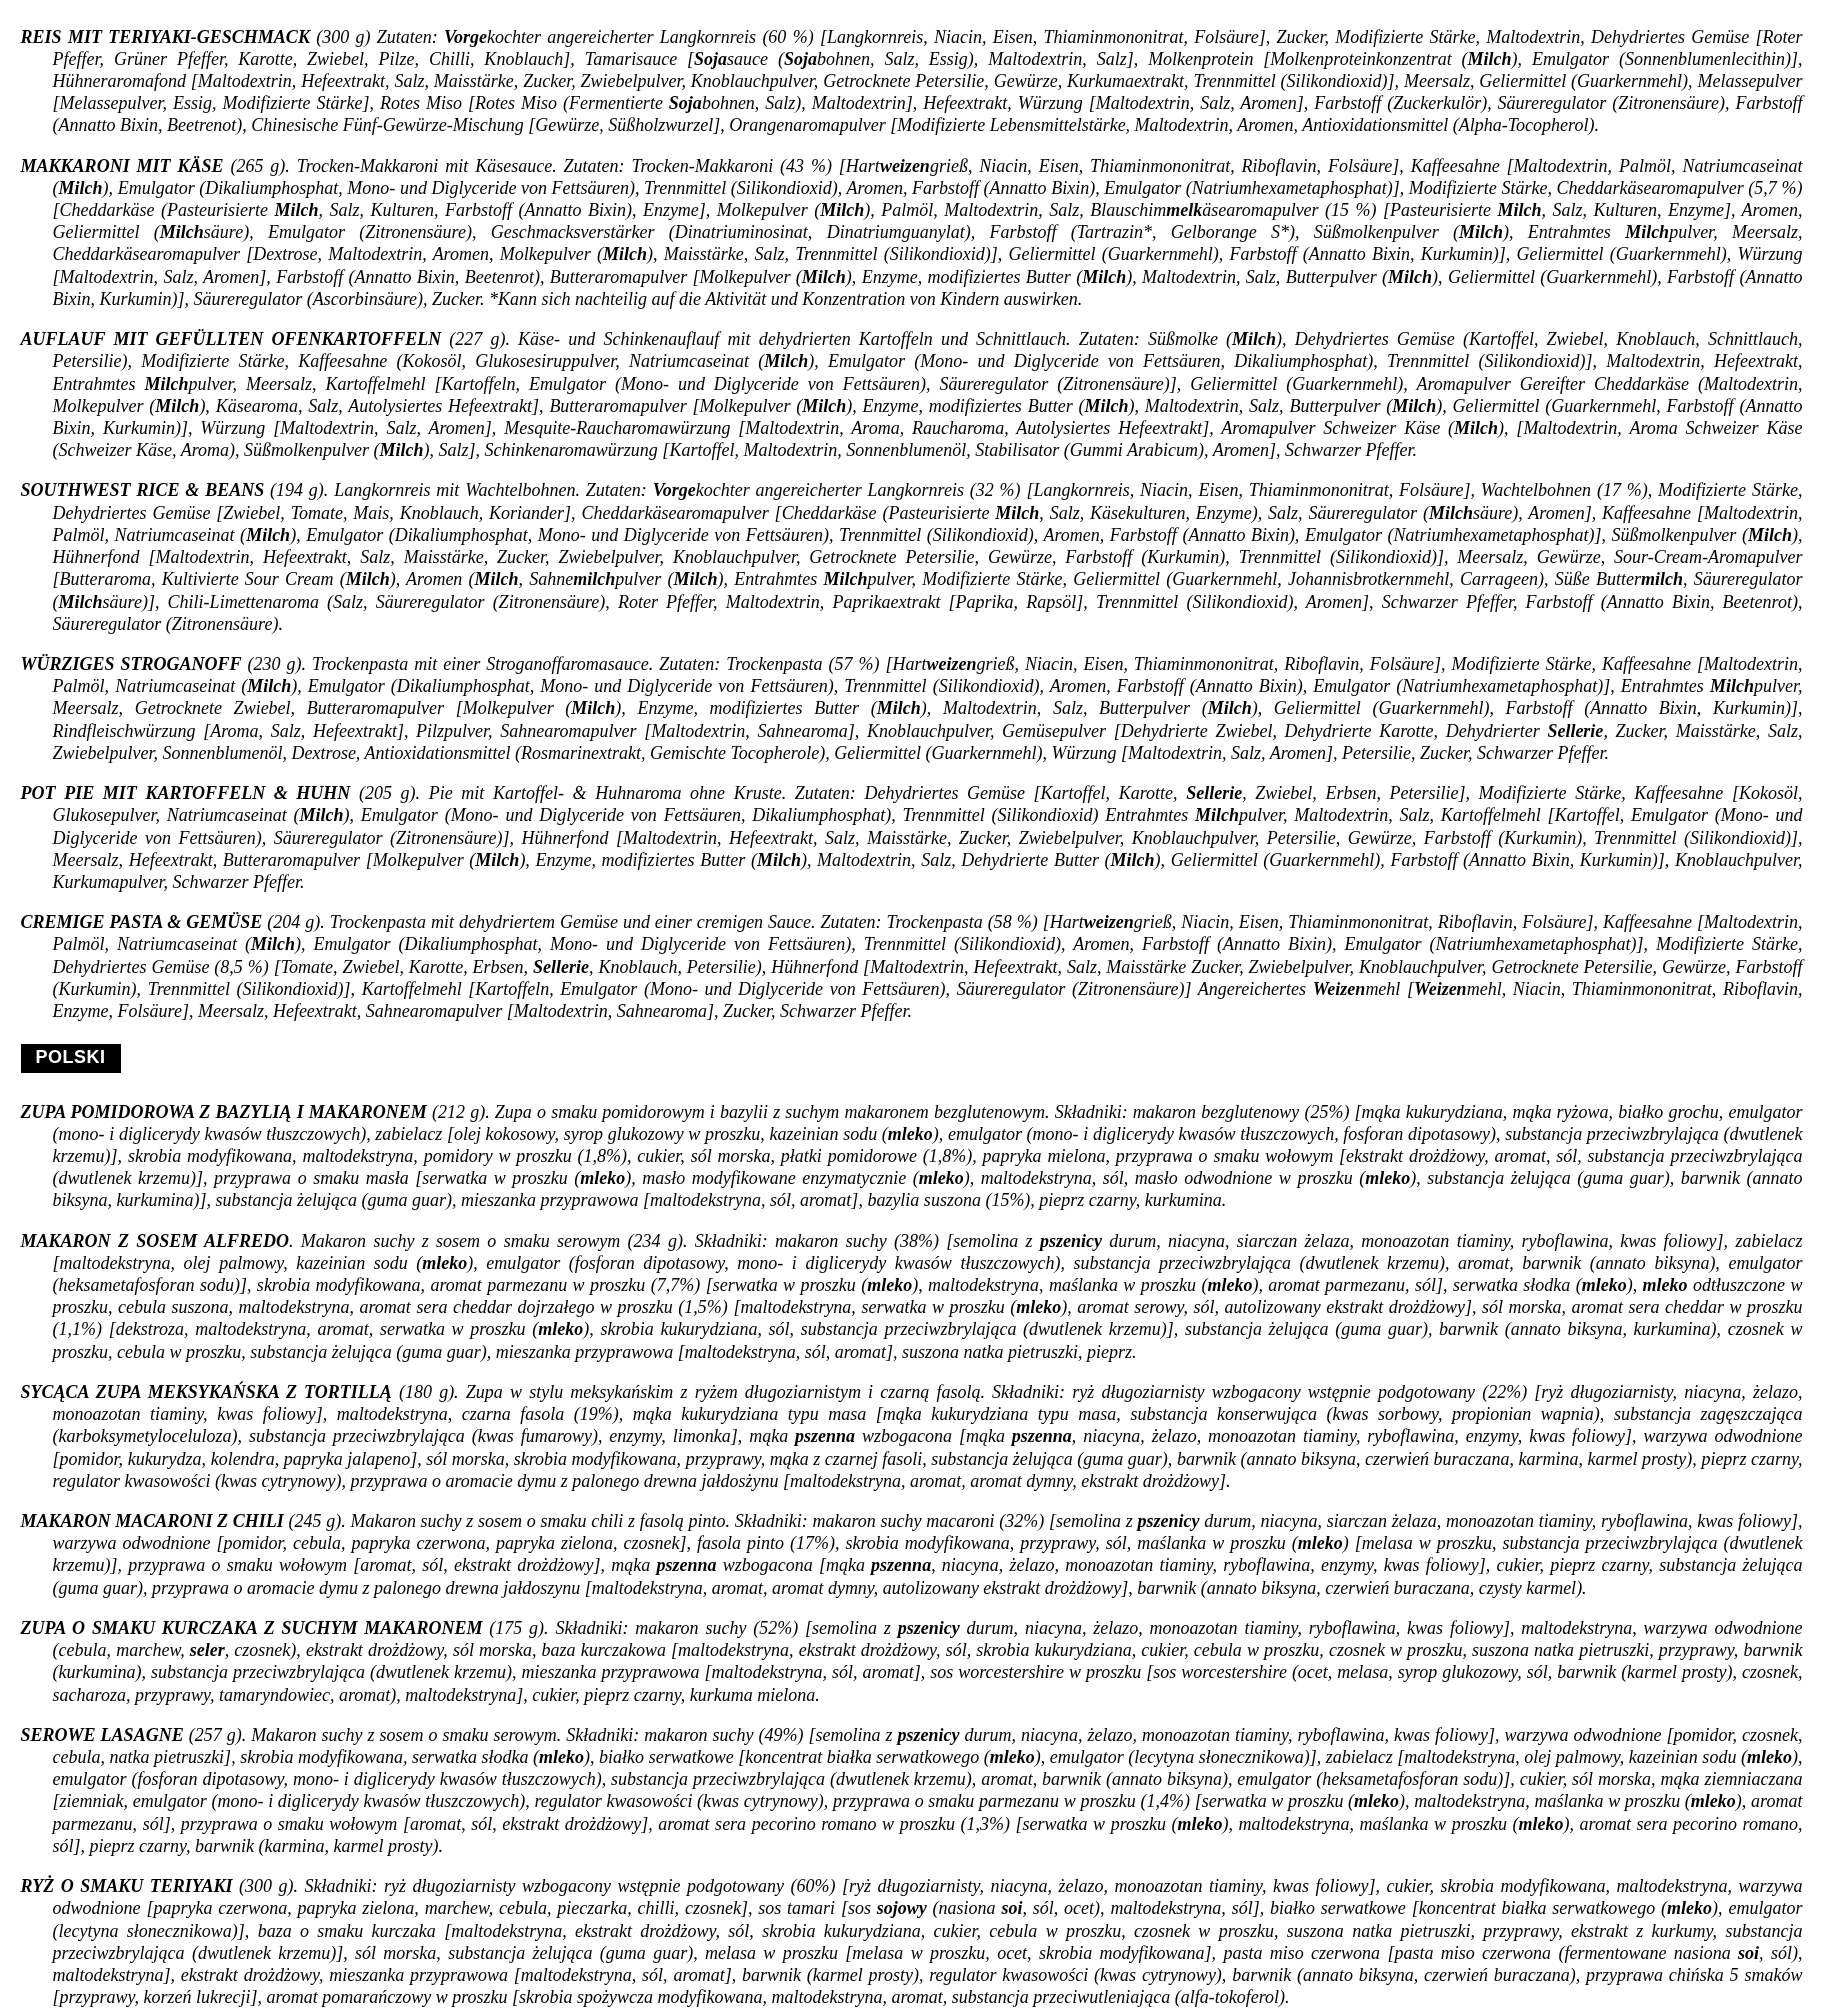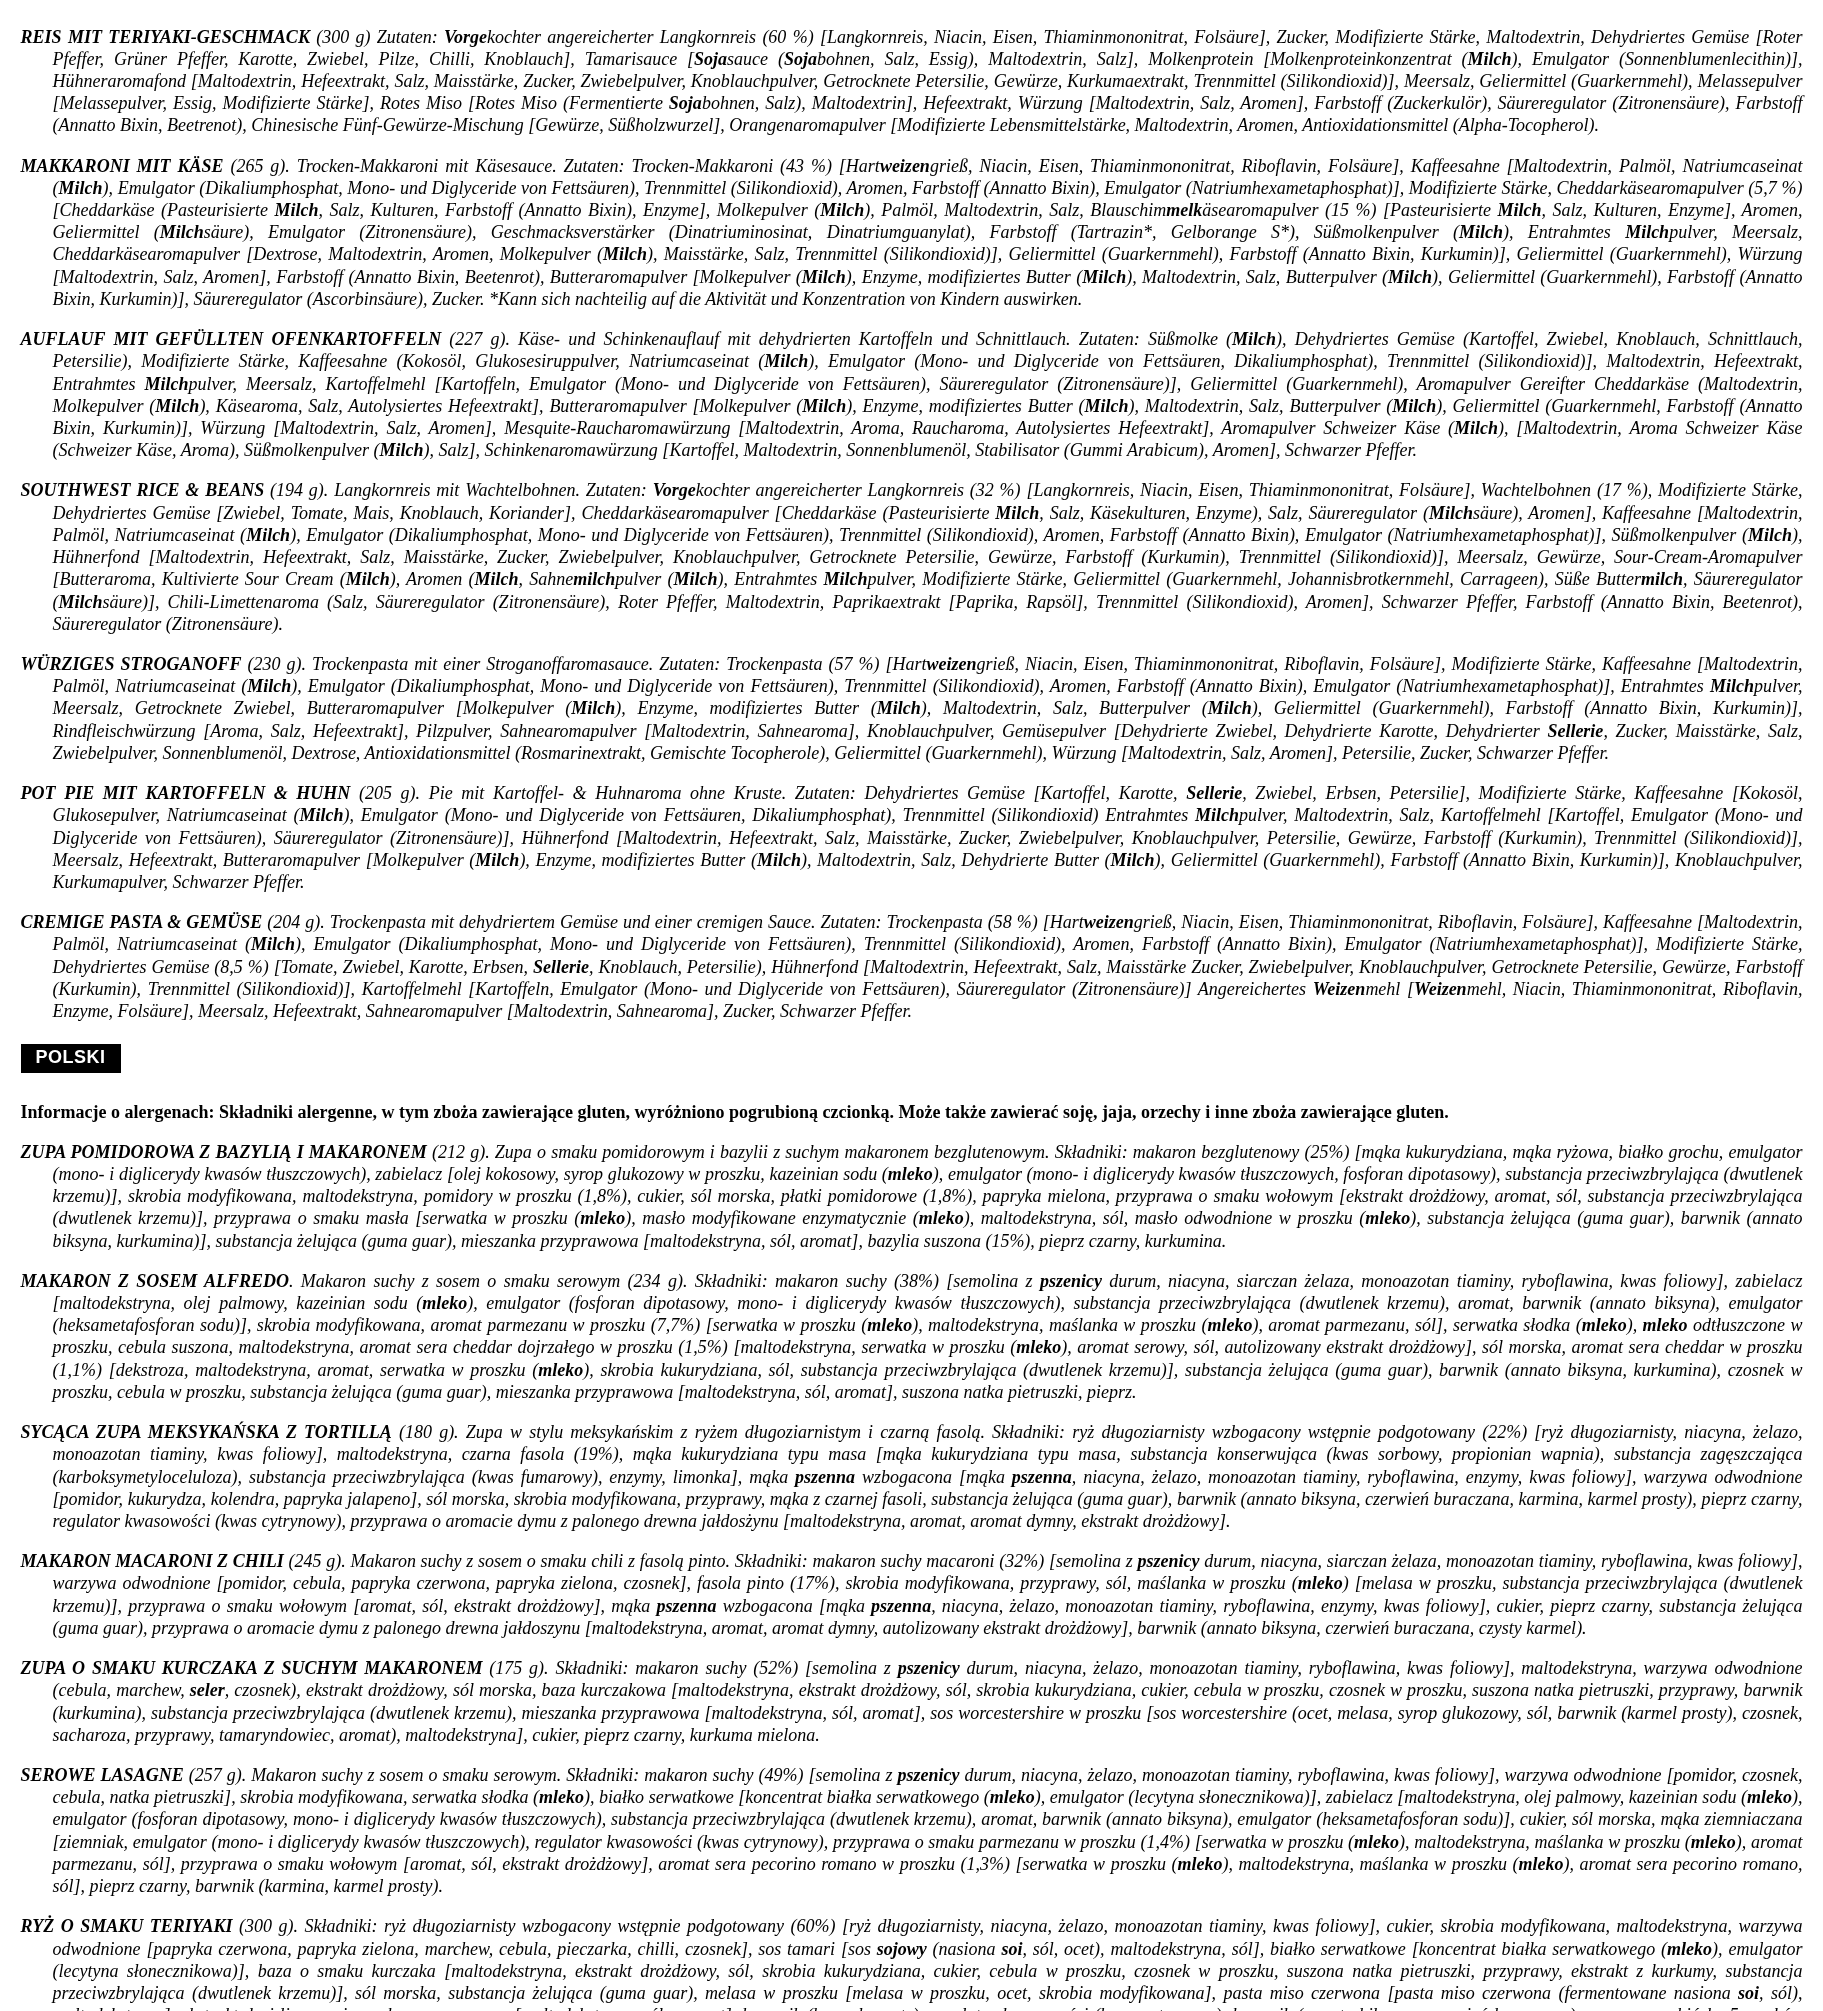--- a/index.html
+++ b/index.html
@@ -59,21 +59,20 @@
     <p class="entry"><span class="name">MAKKARONI MIT KÄSE</span><span> (265 g). Trocken-Makkaroni mit Käsesauce. Zutaten: Trocken-Makkaroni (43 %) [Hart<b>weizen</b>grieß, Niacin, Eisen, Thiaminmononitrat, Riboflavin, Folsäure], Kaffeesahne [Maltodextrin, Palmöl, Natriumcaseinat (<b>Milch</b>), Emulgator (Dikaliumphosphat, Mono- und Diglyceride von Fettsäuren), Trennmittel (Silikondioxid), Aromen, Farbstoff (Annatto Bixin), Emulgator (Natriumhexametaphosphat)], Modifizierte Stärke, Cheddarkäsearomapulver (5,7 %) [Cheddarkäse (Pasteurisierte <b>Milch</b>, Salz, Kulturen, Farbstoff (Annatto Bixin), Enzyme], Molkepulver (<b>Milch</b>), Palmöl, Maltodextrin, Salz, Blauschim<b>melk</b>äsearomapulver (15 %) [Pasteurisierte <b>Milch</b>, Salz, Kulturen, Enzyme], Aromen, Geliermittel (<b>Milch</b>säure), Emulgator (Zitronensäure), Geschmacksverstärker (Dinatriuminosinat, Dinatriumguanylat), Farbstoff (Tartrazin*, Gelborange S*), Süßmolkenpulver (<b>Milch</b>), Entrahmtes <b>Milch</b>pulver, Meersalz, Cheddarkäsearomapulver [Dextrose, Maltodextrin, Aromen, Molkepulver (<b>Milch</b>), Maisstärke, Salz, Trennmittel (Silikondioxid)], Geliermittel (Guarkernmehl), Farbstoff (Annatto Bixin, Kurkumin)], Geliermittel (Guarkernmehl), Würzung [Maltodextrin, Salz, Aromen], Farbstoff (Annatto Bixin, Beetenrot), Butteraromapulver [Molkepulver (<b>Milch</b>), Enzyme, modifiziertes Butter (<b>Milch</b>), Maltodextrin, Salz, Butterpulver (<b>Milch</b>), Geliermittel (Guarkernmehl), Farbstoff (Annatto Bixin, Kurkumin)], Säureregulator (Ascorbinsäure), Zucker. *Kann sich nachteilig auf die Aktivität und Konzentration von Kindern auswirken.</span></p>
     <p class="entry"><span class="name">AUFLAUF MIT GEFÜLLTEN OFENKARTOFFELN</span><span> (227 g). Käse- und Schinkenauflauf mit dehydrierten Kartoffeln und Schnittlauch. Zutaten: Süßmolke (<b>Milch</b>), Dehydriertes Gemüse (Kartoffel, Zwiebel, Knoblauch, Schnittlauch, Petersilie), Modifizierte Stärke, Kaffeesahne (Kokosöl, Glukosesiruppulver, Natriumcaseinat (<b>Milch</b>), Emulgator (Mono- und Diglyceride von Fettsäuren, Dikaliumphosphat), Trennmittel (Silikondioxid)], Maltodextrin, Hefeextrakt, Entrahmtes <b>Milch</b>pulver, Meersalz, Kartoffelmehl [Kartoffeln, Emulgator (Mono- und Diglyceride von Fettsäuren), Säureregulator (Zitronensäure)], Geliermittel (Guarkernmehl), Aromapulver Gereifter Cheddarkäse (Maltodextrin, Molkepulver (<b>Milch</b>), Käsearoma, Salz, Autolysiertes Hefeextrakt], Butteraromapulver [Molkepulver (<b>Milch</b>), Enzyme, modifiziertes Butter (<b>Milch</b>), Maltodextrin, Salz, Butterpulver (<b>Milch</b>), Geliermittel (Guarkernmehl, Farbstoff (Annatto Bixin, Kurkumin)], Würzung [Maltodextrin, Salz, Aromen], Mesquite-Raucharomawürzung [Maltodextrin, Aroma, Raucharoma, Autolysiertes Hefeextrakt], Aromapulver Schweizer Käse (<b>Milch</b>), [Maltodextrin, Aroma Schweizer Käse (Schweizer Käse, Aroma), Süßmolkenpulver (<b>Milch</b>), Salz], Schinkenaromawürzung [Kartoffel, Maltodextrin, Sonnenblumenöl, Stabilisator (Gummi Arabicum), Aromen], Schwarzer Pfeffer.</span></p>
     <p class="entry"><span class="name">SOUTHWEST RICE &amp; BEANS</span><span> (194 g). Langkornreis mit Wachtelbohnen. Zutaten: <b>Vorge</b>kochter angereicherter Langkornreis (32 %) [Langkornreis, Niacin, Eisen, Thiaminmononitrat, Folsäure], Wachtelbohnen (17 %), Modifizierte Stärke, Dehydriertes Gemüse [Zwiebel, Tomate, Mais, Knoblauch, Koriander], Cheddarkäsearomapulver [Cheddarkäse (Pasteurisierte <b>Milch</b>, Salz, Käsekulturen, Enzyme), Salz, Säureregulator (<b>Milch</b>säure), Aromen], Kaffeesahne [Maltodextrin, Palmöl, Natriumcaseinat (<b>Milch</b>), Emulgator (Dikaliumphosphat, Mono- und Diglyceride von Fettsäuren), Trennmittel (Silikondioxid), Aromen, Farbstoff (Annatto Bixin), Emulgator (Natriumhexametaphosphat)], Süßmolkenpulver (<b>Milch</b>), Hühnerfond [Maltodextrin, Hefeextrakt, Salz, Maisstärke, Zucker, Zwiebelpulver, Knoblauchpulver, Getrocknete Petersilie, Gewürze, Farbstoff (Kurkumin), Trennmittel (Silikondioxid)], Meersalz, Gewürze, Sour-Cream-Aromapulver [Butteraroma, Kultivierte Sour Cream (<b>Milch</b>), Aromen (<b>Milch</b>, Sahne<b>milch</b>pulver (<b>Milch</b>), Entrahmtes <b>Milch</b>pulver, Modifizierte Stärke, Geliermittel (Guarkernmehl, Johannisbrotkernmehl, Carrageen), Süße Butter<b>milch</b>, Säureregulator (<b>Milch</b>säure)], Chili-Limettenaroma (Salz, Säureregulator (Zitronensäure), Roter Pfeffer, Maltodextrin, Paprikaextrakt [Paprika, Rapsöl], Trennmittel (Silikondioxid), Aromen], Schwarzer Pfeffer, Farbstoff (Annatto Bixin, Beetenrot), Säureregulator (Zitronensäure).</span></p>
     <p class="entry"><span class="name">WÜRZIGES STROGANOFF</span><span> (230 g). Trockenpasta mit einer Stroganoffaromasauce. Zutaten: Trockenpasta (57 %) [Hart<b>weizen</b>grieß, Niacin, Eisen, Thiaminmononitrat, Riboflavin, Folsäure], Modifizierte Stärke, Kaffeesahne [Maltodextrin, Palmöl, Natriumcaseinat (<b>Milch</b>), Emulgator (Dikaliumphosphat, Mono- und Diglyceride von Fettsäuren), Trennmittel (Silikondioxid), Aromen, Farbstoff (Annatto Bixin), Emulgator (Natriumhexametaphosphat)], Entrahmtes <b>Milch</b>pulver, Meersalz, Getrocknete Zwiebel, Butteraromapulver [Molkepulver (<b>Milch</b>), Enzyme, modifiziertes Butter (<b>Milch</b>), Maltodextrin, Salz, Butterpulver (<b>Milch</b>), Geliermittel (Guarkernmehl), Farbstoff (Annatto Bixin, Kurkumin)], Rindfleischwürzung [Aroma, Salz, Hefeextrakt], Pilzpulver, Sahnearomapulver [Maltodextrin, Sahnearoma], Knoblauchpulver, Gemüsepulver [Dehydrierte Zwiebel, Dehydrierte Karotte, Dehydrierter <b>Sellerie</b>, Zucker, Maisstärke, Salz, Zwiebelpulver, Sonnenblumenöl, Dextrose, Antioxidationsmittel (Rosmarinextrakt, Gemischte Tocopherole), Geliermittel (Guarkernmehl), Würzung [Maltodextrin, Salz, Aromen], Petersilie, Zucker, Schwarzer Pfeffer.</span></p>
     <p class="entry"><span class="name">POT PIE MIT KARTOFFELN &amp; HUHN</span><span> (205 g). Pie mit Kartoffel- &amp; Huhnaroma ohne Kruste. Zutaten: Dehydriertes Gemüse [Kartoffel, Karotte, <b>Sellerie</b>, Zwiebel, Erbsen, Petersilie], Modifizierte Stärke, Kaffeesahne [Kokosöl, Glukosepulver, Natriumcaseinat (<b>Milch</b>), Emulgator (Mono- und Diglyceride von Fettsäuren, Dikaliumphosphat), Trennmittel (Silikondioxid) Entrahmtes <b>Milch</b>pulver, Maltodextrin, Salz, Kartoffelmehl [Kartoffel, Emulgator (Mono- und Diglyceride von Fettsäuren), Säureregulator (Zitronensäure)], Hühnerfond [Maltodextrin, Hefeextrakt, Salz, Maisstärke, Zucker, Zwiebelpulver, Knoblauchpulver, Petersilie, Gewürze, Farbstoff (Kurkumin), Trennmittel (Silikondioxid)], Meersalz, Hefeextrakt, Butteraromapulver [Molkepulver (<b>Milch</b>), Enzyme, modifiziertes Butter (<b>Milch</b>), Maltodextrin, Salz, Dehydrierte Butter (<b>Milch</b>), Geliermittel (Guarkernmehl), Farbstoff (Annatto Bixin, Kurkumin)], Knoblauchpulver, Kurkumapulver, Schwarzer Pfeffer.</span></p>
     <p class="entry"><span class="name">CREMIGE PASTA &amp; GEMÜSE</span><span> (204 g). Trockenpasta mit dehydriertem Gemüse und einer cremigen Sauce. Zutaten: Trockenpasta (58 %) [Hart<b>weizen</b>grieß, Niacin, Eisen, Thiaminmononitrat, Riboflavin, Folsäure], Kaffeesahne [Maltodextrin, Palmöl, Natriumcaseinat (<b>Milch</b>), Emulgator (Dikaliumphosphat, Mono- und Diglyceride von Fettsäuren), Trennmittel (Silikondioxid), Aromen, Farbstoff (Annatto Bixin), Emulgator (Natriumhexametaphosphat)], Modifizierte Stärke, Dehydriertes Gemüse (8,5 %) [Tomate, Zwiebel, Karotte, Erbsen, <b>Sellerie</b>, Knoblauch, Petersilie), Hühnerfond [Maltodextrin, Hefeextrakt, Salz, Maisstärke Zucker, Zwiebelpulver, Knoblauchpulver, Getrocknete Petersilie, Gewürze, Farbstoff (Kurkumin), Trennmittel (Silikondioxid)], Kartoffelmehl [Kartoffeln, Emulgator (Mono- und Diglyceride von Fettsäuren), Säureregulator (Zitronensäure)] Angereichertes <b>Weizen</b>mehl [<b>Weizen</b>mehl, Niacin, Thiaminmononitrat, Riboflavin, Enzyme, Folsäure], Meersalz, Hefeextrakt, Sahnearomapulver [Maltodextrin, Sahnearoma], Zucker, Schwarzer Pfeffer.</span></p>
   </div>
 
   <div>
     <div class="lang-bar">POLSKI</div>
-    <p class="allergen-note">Informacje o alergenach: Składniki alergenne, w tym zboża zawierające gluten, wyróżniono pogrubioną czcionką. Może także zawierać soję, jaja, orzechy i inne zboża zawierające gluten.</p>
     <p class="entry"><span class="name">ZUPA POMIDOROWA Z BAZYLIĄ I MAKARONEM</span><span> (212 g). Zupa o smaku pomidorowym i bazylii z suchym makaronem bezglutenowym. Składniki: makaron bezglutenowy (25%) [mąka kukurydziana, mąka ryżowa, białko grochu, emulgator (mono- i diglicerydy kwasów tłuszczowych), zabielacz [olej kokosowy, syrop glukozowy w proszku, kazeinian sodu (<b>mleko</b>), emulgator (mono- i diglicerydy kwasów tłuszczowych, fosforan dipotasowy), substancja przeciwzbrylająca (dwutlenek krzemu)], skrobia modyfikowana, maltodekstryna, pomidory w proszku (1,8%), cukier, sól morska, płatki pomidorowe (1,8%), papryka mielona, przyprawa o smaku wołowym [ekstrakt drożdżowy, aromat, sól, substancja przeciwzbrylająca (dwutlenek krzemu)], przyprawa o smaku masła [serwatka w proszku (<b>mleko</b>), masło modyfikowane enzymatycznie (<b>mleko</b>), maltodekstryna, sól, masło odwodnione w proszku (<b>mleko</b>), substancja żelująca (guma guar), barwnik (annato biksyna, kurkumina)], substancja żelująca (guma guar), mieszanka przyprawowa [maltodekstryna, sól, aromat], bazylia suszona (15%), pieprz czarny, kurkumina.</span></p>
     <p class="entry"><span class="name">MAKARON Z SOSEM ALFREDO</span><span>. Makaron suchy z sosem o smaku serowym (234 g). Składniki: makaron suchy (38%) [semolina z <b>pszenicy</b> durum, niacyna, siarczan żelaza, monoazotan tiaminy, ryboflawina, kwas foliowy], zabielacz [maltodekstryna, olej palmowy, kazeinian sodu (<b>mleko</b>), emulgator (fosforan dipotasowy, mono- i diglicerydy kwasów tłuszczowych), substancja przeciwzbrylająca (dwutlenek krzemu), aromat, barwnik (annato biksyna), emulgator (heksametafosforan sodu)], skrobia modyfikowana, aromat parmezanu w proszku (7,7%) [serwatka w proszku (<b>mleko</b>), maltodekstryna, maślanka w proszku (<b>mleko</b>), aromat parmezanu, sól], serwatka słodka (<b>mleko</b>), <b>mleko</b> odtłuszczone w proszku, cebula suszona, maltodekstryna, aromat sera cheddar dojrzałego w proszku (1,5%) [maltodekstryna, serwatka w proszku (<b>mleko</b>), aromat serowy, sól, autolizowany ekstrakt drożdżowy], sól morska, aromat sera cheddar w proszku (1,1%) [dekstroza, maltodekstryna, aromat, serwatka w proszku (<b>mleko</b>), skrobia kukurydziana, sól, substancja przeciwzbrylająca (dwutlenek krzemu)], substancja żelująca (guma guar), barwnik (annato biksyna, kurkumina), czosnek w proszku, cebula w proszku, substancja żelująca (guma guar), mieszanka przyprawowa [maltodekstryna, sól, aromat], suszona natka pietruszki, pieprz.</span></p>
     <p class="entry"><span class="name">SYCĄCA ZUPA MEKSYKAŃSKA Z TORTILLĄ</span><span> (180 g). Zupa w stylu meksykańskim z ryżem długoziarnistym i czarną fasolą. Składniki: ryż długoziarnisty wzbogacony wstępnie podgotowany (22%) [ryż długoziarnisty, niacyna, żelazo, monoazotan tiaminy, kwas foliowy], maltodekstryna, czarna fasola (19%), mąka kukurydziana typu masa [mąka kukurydziana typu masa, substancja konserwująca (kwas sorbowy, propionian wapnia), substancja zagęszczająca (karboksymetyloceluloza), substancja przeciwzbrylająca (kwas fumarowy), enzymy, limonka], mąka <b>pszenna</b> wzbogacona [mąka <b>pszenna</b>, niacyna, żelazo, monoazotan tiaminy, ryboflawina, enzymy, kwas foliowy], warzywa odwodnione [pomidor, kukurydza, kolendra, papryka jalapeno], sól morska, skrobia modyfikowana, przyprawy, mąka z czarnej fasoli, substancja żelująca (guma guar), barwnik (annato biksyna, czerwień buraczana, karmina, karmel prosty), pieprz czarny, regulator kwasowości (kwas cytrynowy), przyprawa o aromacie dymu z palonego drewna jałdosżynu [maltodekstryna, aromat, aromat dymny, ekstrakt drożdżowy].</span></p>
     <p class="entry"><span class="name">MAKARON MACARONI Z CHILI</span><span> (245 g). Makaron suchy z sosem o smaku chili z fasolą pinto. Składniki: makaron suchy macaroni (32%) [semolina z <b>pszenicy</b> durum, niacyna, siarczan żelaza, monoazotan tiaminy, ryboflawina, kwas foliowy], warzywa odwodnione [pomidor, cebula, papryka czerwona, papryka zielona, czosnek], fasola pinto (17%), skrobia modyfikowana, przyprawy, sól, maślanka w proszku (<b>mleko</b>) [melasa w proszku, substancja przeciwzbrylająca (dwutlenek krzemu)], przyprawa o smaku wołowym [aromat, sól, ekstrakt drożdżowy], mąka <b>pszenna</b> wzbogacona [mąka <b>pszenna</b>, niacyna, żelazo, monoazotan tiaminy, ryboflawina, enzymy, kwas foliowy], cukier, pieprz czarny, substancja żelująca (guma guar), przyprawa o aromacie dymu z palonego drewna jałdoszynu [maltodekstryna, aromat, aromat dymny, autolizowany ekstrakt drożdżowy], barwnik (annato biksyna, czerwień buraczana, czysty karmel).</span></p>
     <p class="entry"><span class="name">ZUPA O SMAKU KURCZAKA Z SUCHYM MAKARONEM</span><span> (175 g). Składniki: makaron suchy (52%) [semolina z <b>pszenicy</b> durum, niacyna, żelazo, monoazotan tiaminy, ryboflawina, kwas foliowy], maltodekstryna, warzywa odwodnione (cebula, marchew, <b>seler</b>, czosnek), ekstrakt drożdżowy, sól morska, baza kurczakowa [maltodekstryna, ekstrakt drożdżowy, sól, skrobia kukurydziana, cukier, cebula w proszku, czosnek w proszku, suszona natka pietruszki, przyprawy, barwnik (kurkumina), substancja przeciwzbrylająca (dwutlenek krzemu), mieszanka przyprawowa [maltodekstryna, sól, aromat], sos worcestershire w proszku [sos worcestershire (ocet, melasa, syrop glukozowy, sól, barwnik (karmel prosty), czosnek, sacharoza, przyprawy, tamaryndowiec, aromat), maltodekstryna], cukier, pieprz czarny, kurkuma mielona.</span></p>
     <p class="entry"><span class="name">SEROWE LASAGNE</span><span> (257 g). Makaron suchy z sosem o smaku serowym. Składniki: makaron suchy (49%) [semolina z <b>pszenicy</b> durum, niacyna, żelazo, monoazotan tiaminy, ryboflawina, kwas foliowy], warzywa odwodnione [pomidor, czosnek, cebula, natka pietruszki], skrobia modyfikowana, serwatka słodka (<b>mleko</b>), białko serwatkowe [koncentrat białka serwatkowego (<b>mleko</b>), emulgator (lecytyna słonecznikowa)], zabielacz [maltodekstryna, olej palmowy, kazeinian sodu (<b>mleko</b>), emulgator (fosforan dipotasowy, mono- i diglicerydy kwasów tłuszczowych), substancja przeciwzbrylająca (dwutlenek krzemu), aromat, barwnik (annato biksyna), emulgator (heksametafosforan sodu)], cukier, sól morska, mąka ziemniaczana [ziemniak, emulgator (mono- i diglicerydy kwasów tłuszczowych), regulator kwasowości (kwas cytrynowy), przyprawa o smaku parmezanu w proszku (1,4%) [serwatka w proszku (<b>mleko</b>), maltodekstryna, maślanka w proszku (<b>mleko</b>), aromat parmezanu, sól], przyprawa o smaku wołowym [aromat, sól, ekstrakt drożdżowy], aromat sera pecorino romano w proszku (1,3%) [serwatka w proszku (<b>mleko</b>), maltodekstryna, maślanka w proszku (<b>mleko</b>), aromat sera pecorino romano, sól], pieprz czarny, barwnik (karmina, karmel prosty).</span></p>
     <p class="entry"><span class="name">RYŻ O SMAKU TERIYAKI</span><span> (300 g). Składniki: ryż długoziarnisty wzbogacony wstępnie podgotowany (60%) [ryż długoziarnisty, niacyna, żelazo, monoazotan tiaminy, kwas foliowy], cukier, skrobia modyfikowana, maltodekstryna, warzywa odwodnione [papryka czerwona, papryka zielona, marchew, cebula, pieczarka, chilli, czosnek], sos tamari [sos <b>sojowy</b> (nasiona <b>soi</b>, sól, ocet), maltodekstryna, sól], białko serwatkowe [koncentrat białka serwatkowego (<b>mleko</b>), emulgator (lecytyna słonecznikowa)], baza o smaku kurczaka [maltodekstryna, ekstrakt drożdżowy, sól, skrobia kukurydziana, cukier, cebula w proszku, czosnek w proszku, suszona natka pietruszki, przyprawy, ekstrakt z kurkumy, substancja przeciwzbrylająca (dwutlenek krzemu)], sól morska, substancja żelująca (guma guar), melasa w proszku [melasa w proszku, ocet, skrobia modyfikowana], pasta miso czerwona [pasta miso czerwona (fermentowane nasiona <b>soi</b>, sól), maltodekstryna], ekstrakt drożdżowy, mieszanka przyprawowa [maltodekstryna, sól, aromat], barwnik (karmel prosty), regulator kwasowości (kwas cytrynowy), barwnik (annato biksyna, czerwień buraczana), przyprawa chińska 5 smaków [przyprawy, korzeń lukrecji], aromat pomarańczowy w proszku [skrobia spożywcza modyfikowana, maltodekstryna, aromat, substancja przeciwutleniająca (alfa-tokoferol).</span></p>
   </div>
 
 </div>

